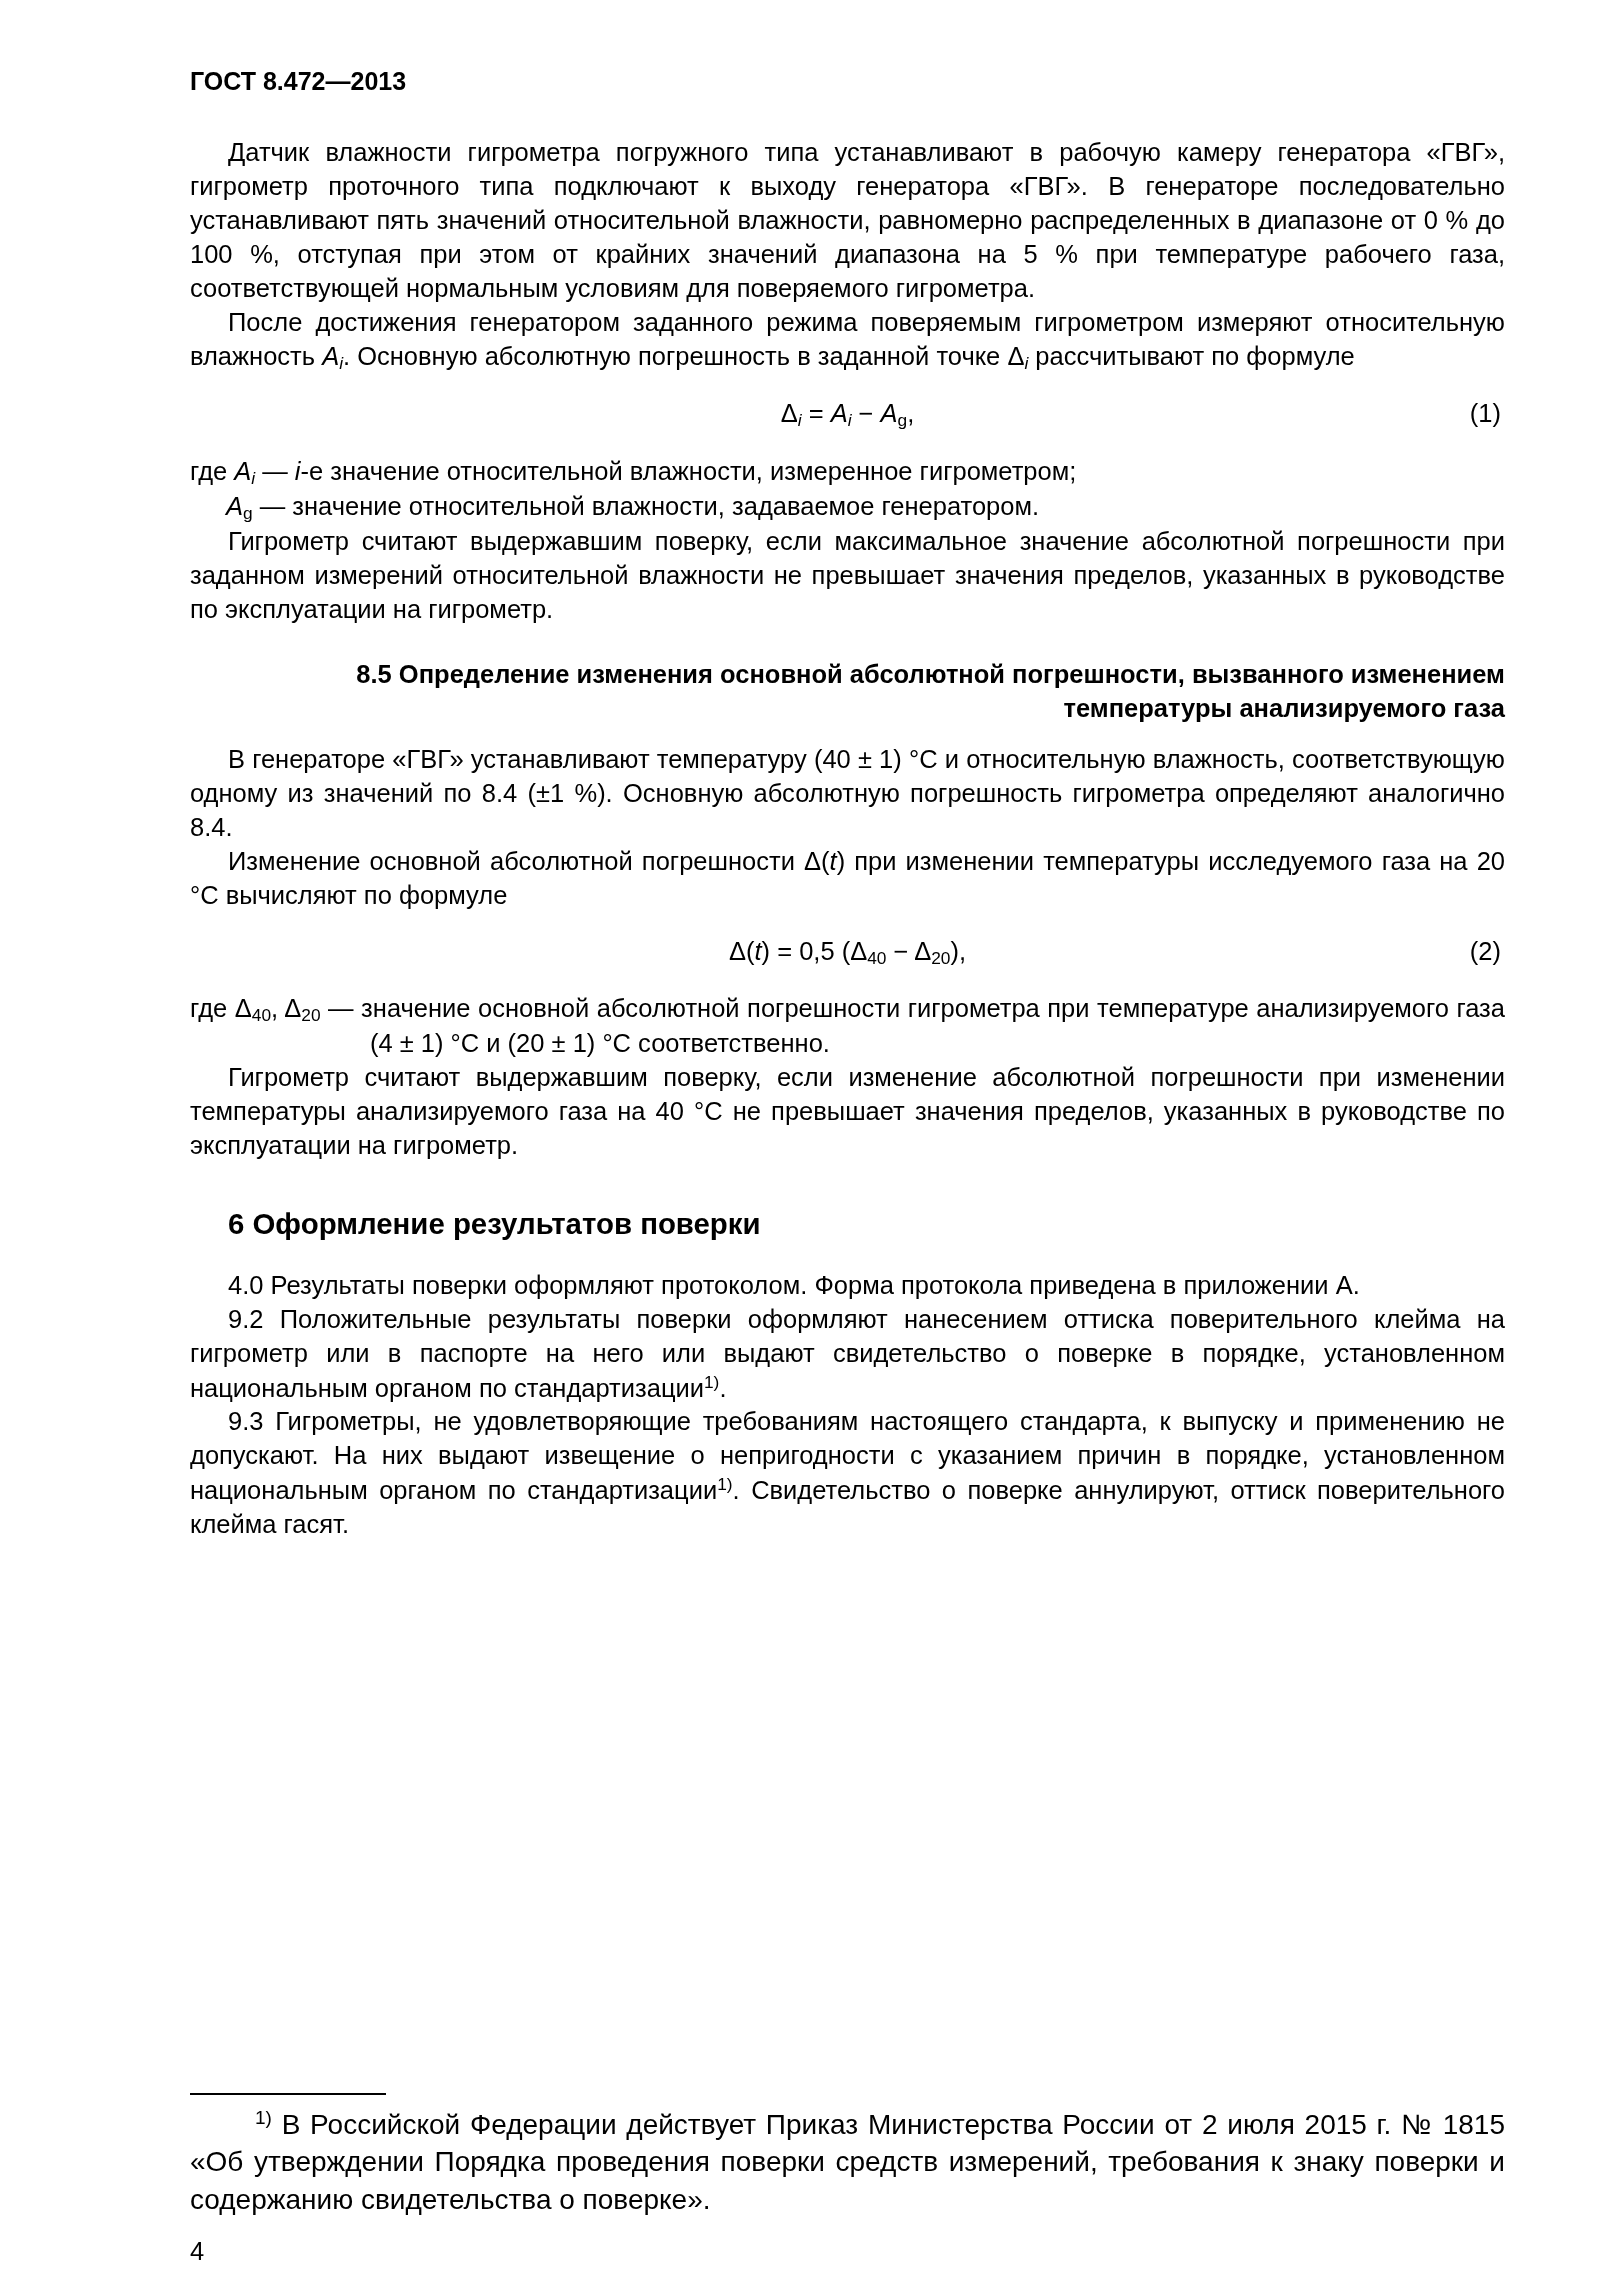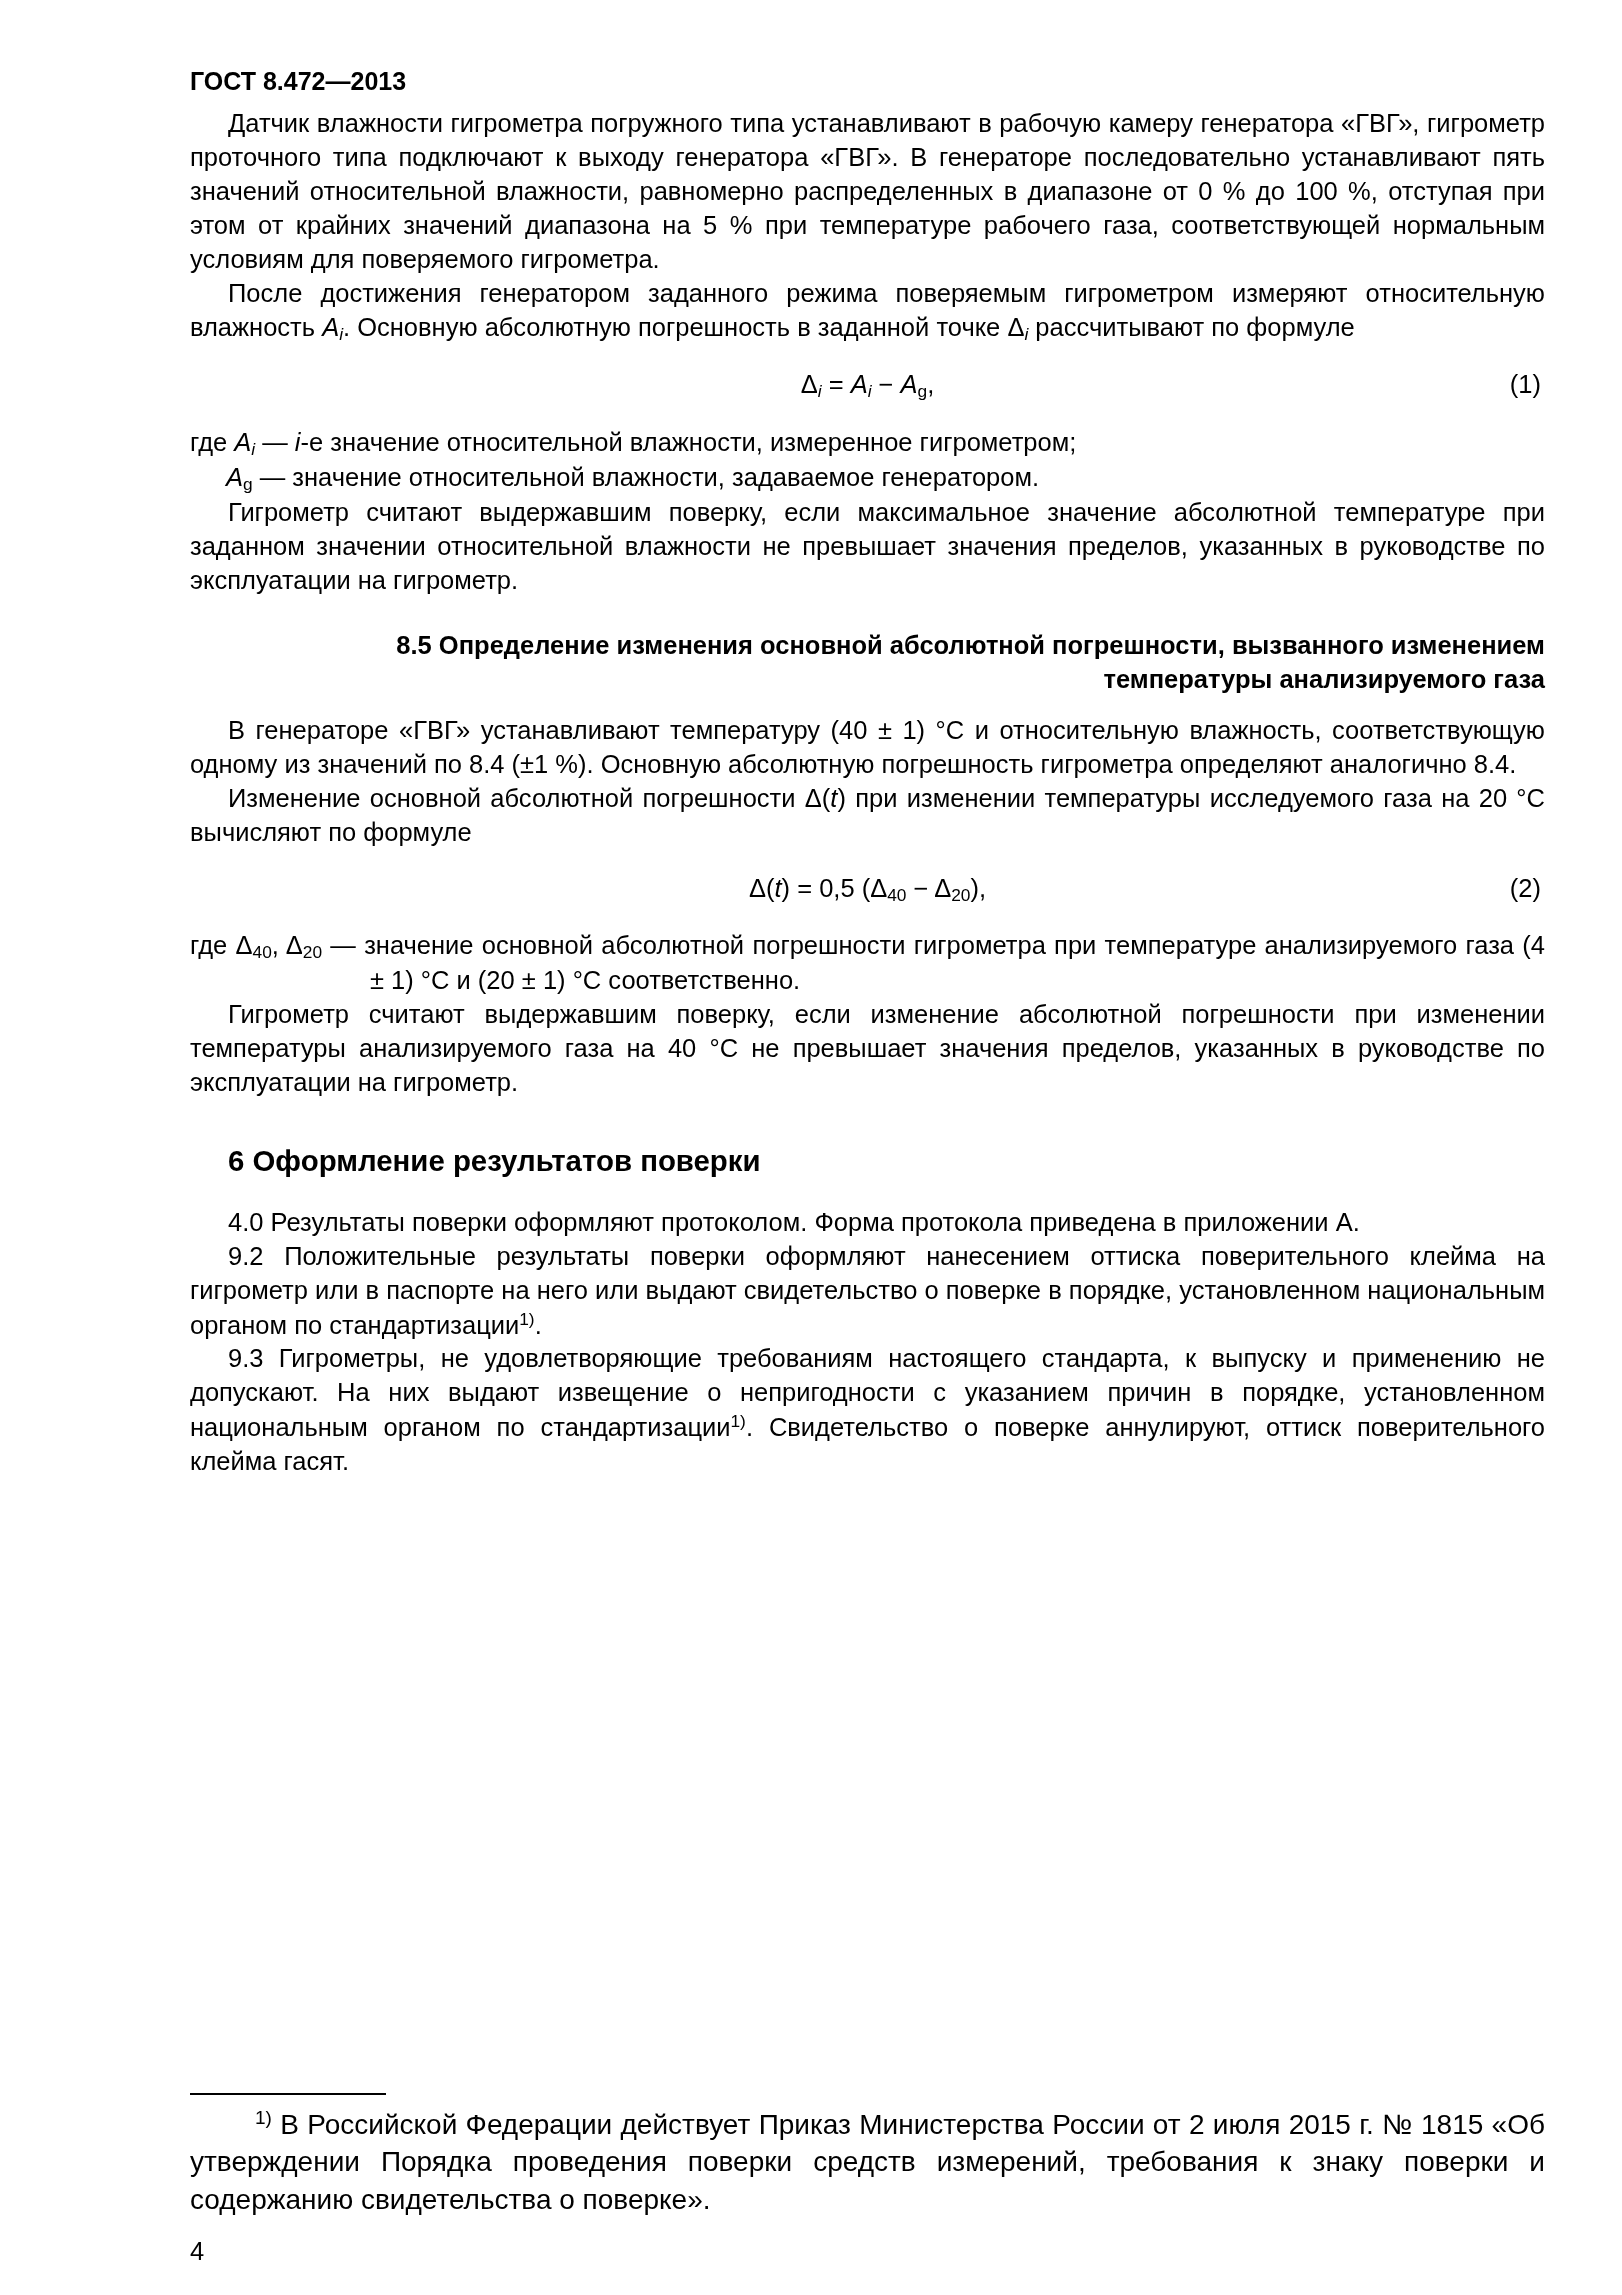--- a/index.html
+++ b/index.html
@@ -1,27 +1,28 @@
 <!DOCTYPE html>
 <html style="font-size:10.5px"><head>
 <meta charset="utf-8">
 <style>
   html, body { margin: 0; padding: 0; background: #ffffff; }
   .page {
     width: 1623px;
     height: 2295px;
     box-sizing: border-box;
-    padding: 65px 78px 26px 190px;
+    padding: 65px 118px 26px 190px;
     display: flex;
     flex-direction: column;
     background: #ffffff;
     color: #000000;
     font-family: "Liberation Sans", sans-serif;
     font-size: 25.5px;
     line-height: 1.33;
+    gap: 29px;
   }
   .running-header {
     font-weight: bold;
     font-size: 25px;
     margin-bottom: 9.2px;
   }
   p { margin: 0; text-align: justify; }
   .indent { text-indent: 38px; }
   .where-cont { margin-left: 36px; text-align: left; }
   .hang { padding-left: 180px; text-indent: -180px; }
@@ -76,21 +77,21 @@
     <p class="indent">После достижения генератором заданного режима поверяемым гигрометром измеряют относительную влажность <span class="s-i">A</span><span class="s-subi">i</span>. Основную абсолютную погрешность в заданной точке Δ<span class="s-subi">i</span> рассчитывают по формуле</p>
 
     <div class="formula-row">
       <span>Δ<span class="s-subi">i</span> = <span class="s-i">A</span><span class="s-subi">i</span> − <span class="s-i">A</span><span class="s-sub">g</span>,</span>
       <span class="formula-num">(1)</span>
     </div>
 
     <p>где <span class="s-i">A</span><span class="s-subi">i</span> — <span class="s-i">i</span>-е значение относительной влажности, измеренное гигрометром;</p>
     <p class="where-cont"><span class="s-i">A</span><span class="s-sub">g</span> — значение относительной влажности, задаваемое генератором.</p>
 
-    <p class="indent">Гигрометр считают выдержавшим поверку, если максимальное значение абсолютной температуре при заданном значении относительной влажности не превышает значения пределов, указанных в руководстве по эксплуатации на гигрометр.</p>
+    <p class="indent">Гигрометр считают выдержавшим поверку, если максимальное значение абсолютной погрешности при заданном измерений относительной влажности не превышает значения пределов, указанных в руководстве по эксплуатации на гигрометр.</p>
 
     <div class="subheading">8.5 Определение изменения основной абсолютной погрешности, вызванного изменением температуры анализируемого газа</div>
 
     <p class="indent">В генераторе «ГВГ» устанавливают температуру (40 ± 1) °С и относительную влажность, соответствующую одному из значений по 8.4 (±1 %). Основную абсолютную погрешность гигрометра определяют аналогично 8.4.</p>
 
     <p class="indent">Изменение основной абсолютной погрешности Δ(<span class="s-i">t</span>) при изменении температуры исследуемого газа на 20 °С вычисляют по формуле</p>
 
     <div class="formula-row">
       <span>Δ(<span class="s-i">t</span>) = 0,5 (Δ<span class="s-sub">40</span> − Δ<span class="s-sub">20</span>),</span>
       <span class="formula-num">(2)</span>

